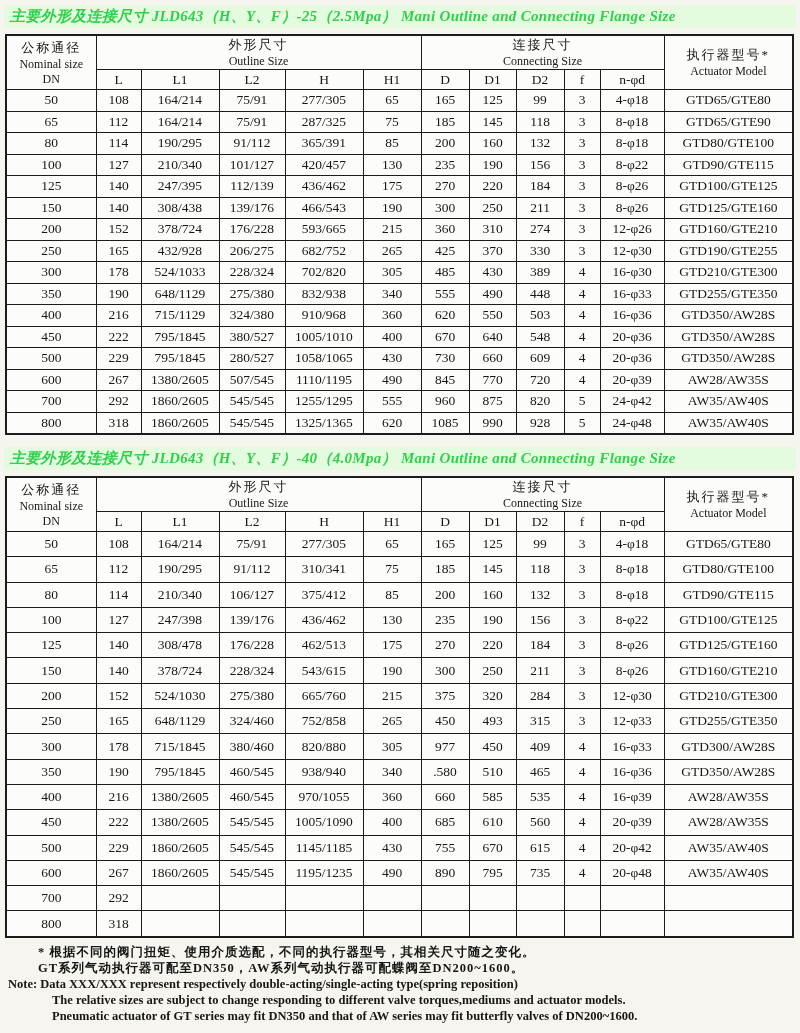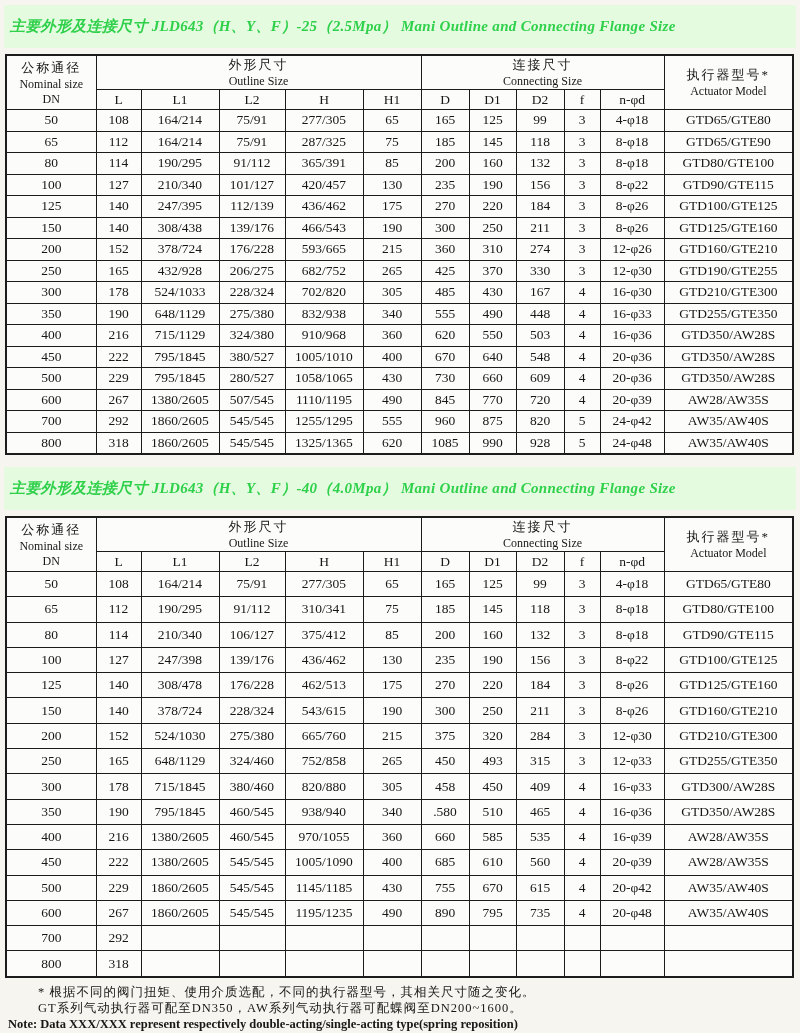--- a/index.html
+++ b/index.html
@@ -14,21 +14,21 @@
     width:800px;height:1033px;overflow:hidden;
     background:var(--page);
     font-family:"Liberation Serif","DejaVu Serif",serif;
     color:var(--ink);
   }
   .page{position:relative;width:800px;height:1033px;}
 
   .doc-title{
     display:block;
     margin:5px 4px 6px 4px;
-    padding:12px 6px;
+    padding:2px 6px;
     background:var(--green-bg);
     color:var(--green);
     font-size:15px;
     font-weight:bold;
     font-style:italic;
     letter-spacing:0.3px;
     white-space:nowrap;
   }
   .doc-title.second{margin-top:12px;}
 
@@ -71,21 +71,21 @@
   col.w-nd{width:64px;}
   col.w-act{width:129px;}
 
   .notes{
     margin:6px 6px 0 8px;
     font-size:12.5px;
     line-height:16px;
   }
   .notes .cn-line{letter-spacing:1px;}
   .notes .en-line{font-weight:700;letter-spacing:0;}
-  .notes .ind-cn{padding-left:30px;}
+  .notes .ind-cn{padding-left:30px;font-weight:bold;}
   .notes .ind-en{padding-left:44px;}
 </style>
 </head>
 <body>
 
 <div class="page">
 
   <div class="doc-title">主要外形及连接尺寸 JLD643（H、Y、F）-25（2.5Mpa）  Mani Outline and Connecting Flange Size</div>
 
   <table class="spec" id="table-25">
@@ -251,21 +251,21 @@
         </tr>
         <tr>
           <td>300</td>
           <td>178</td>
           <td>524/1033</td>
           <td>228/324</td>
           <td>702/820</td>
           <td>305</td>
           <td>485</td>
           <td>430</td>
-          <td>167</td>
+          <td>389</td>
           <td>4</td>
           <td>16-φ30</td>
           <td>GTD210/GTE300</td>
         </tr>
         <tr>
           <td>350</td>
           <td>190</td>
           <td>648/1129</td>
           <td>275/380</td>
           <td>832/938</td>
@@ -527,21 +527,21 @@
           <td>12-φ33</td>
           <td>GTD255/GTE350</td>
         </tr>
         <tr>
           <td>300</td>
           <td>178</td>
           <td>715/1845</td>
           <td>380/460</td>
           <td>820/880</td>
           <td>305</td>
-          <td>458</td>
+          <td>977</td>
           <td>450</td>
           <td>409</td>
           <td>4</td>
           <td>16-φ33</td>
           <td>GTD300/AW28S</td>
         </tr>
         <tr>
           <td>350</td>
           <td>190</td>
           <td>795/1845</td>
@@ -639,16 +639,17 @@
           <td></td>
           <td></td>
         </tr>
       </tbody>
   </table>
 
   <div class="notes">
     <div class="cn-line ind-cn">* 根据不同的阀门扭矩、使用介质选配，不同的执行器型号，其相关尺寸随之变化。</div>
     <div class="cn-line ind-cn">GT系列气动执行器可配至DN350，AW系列气动执行器可配蝶阀至DN200~1600。</div>
     <div class="en-line">Note: Data XXX/XXX represent respectively double-acting/single-acting type(spring reposition)</div>
+    <div class="en-line ind-en">The relative sizes are subject to change responding to different valve torques,mediums and actuator models.</div>
     <div class="en-line ind-en">Pneumatic actuator of GT series may fit DN350 and that of AW series may fit butterfly valves of DN200~1600.</div>
   </div>
 
 </div>
 
 </body></html>

